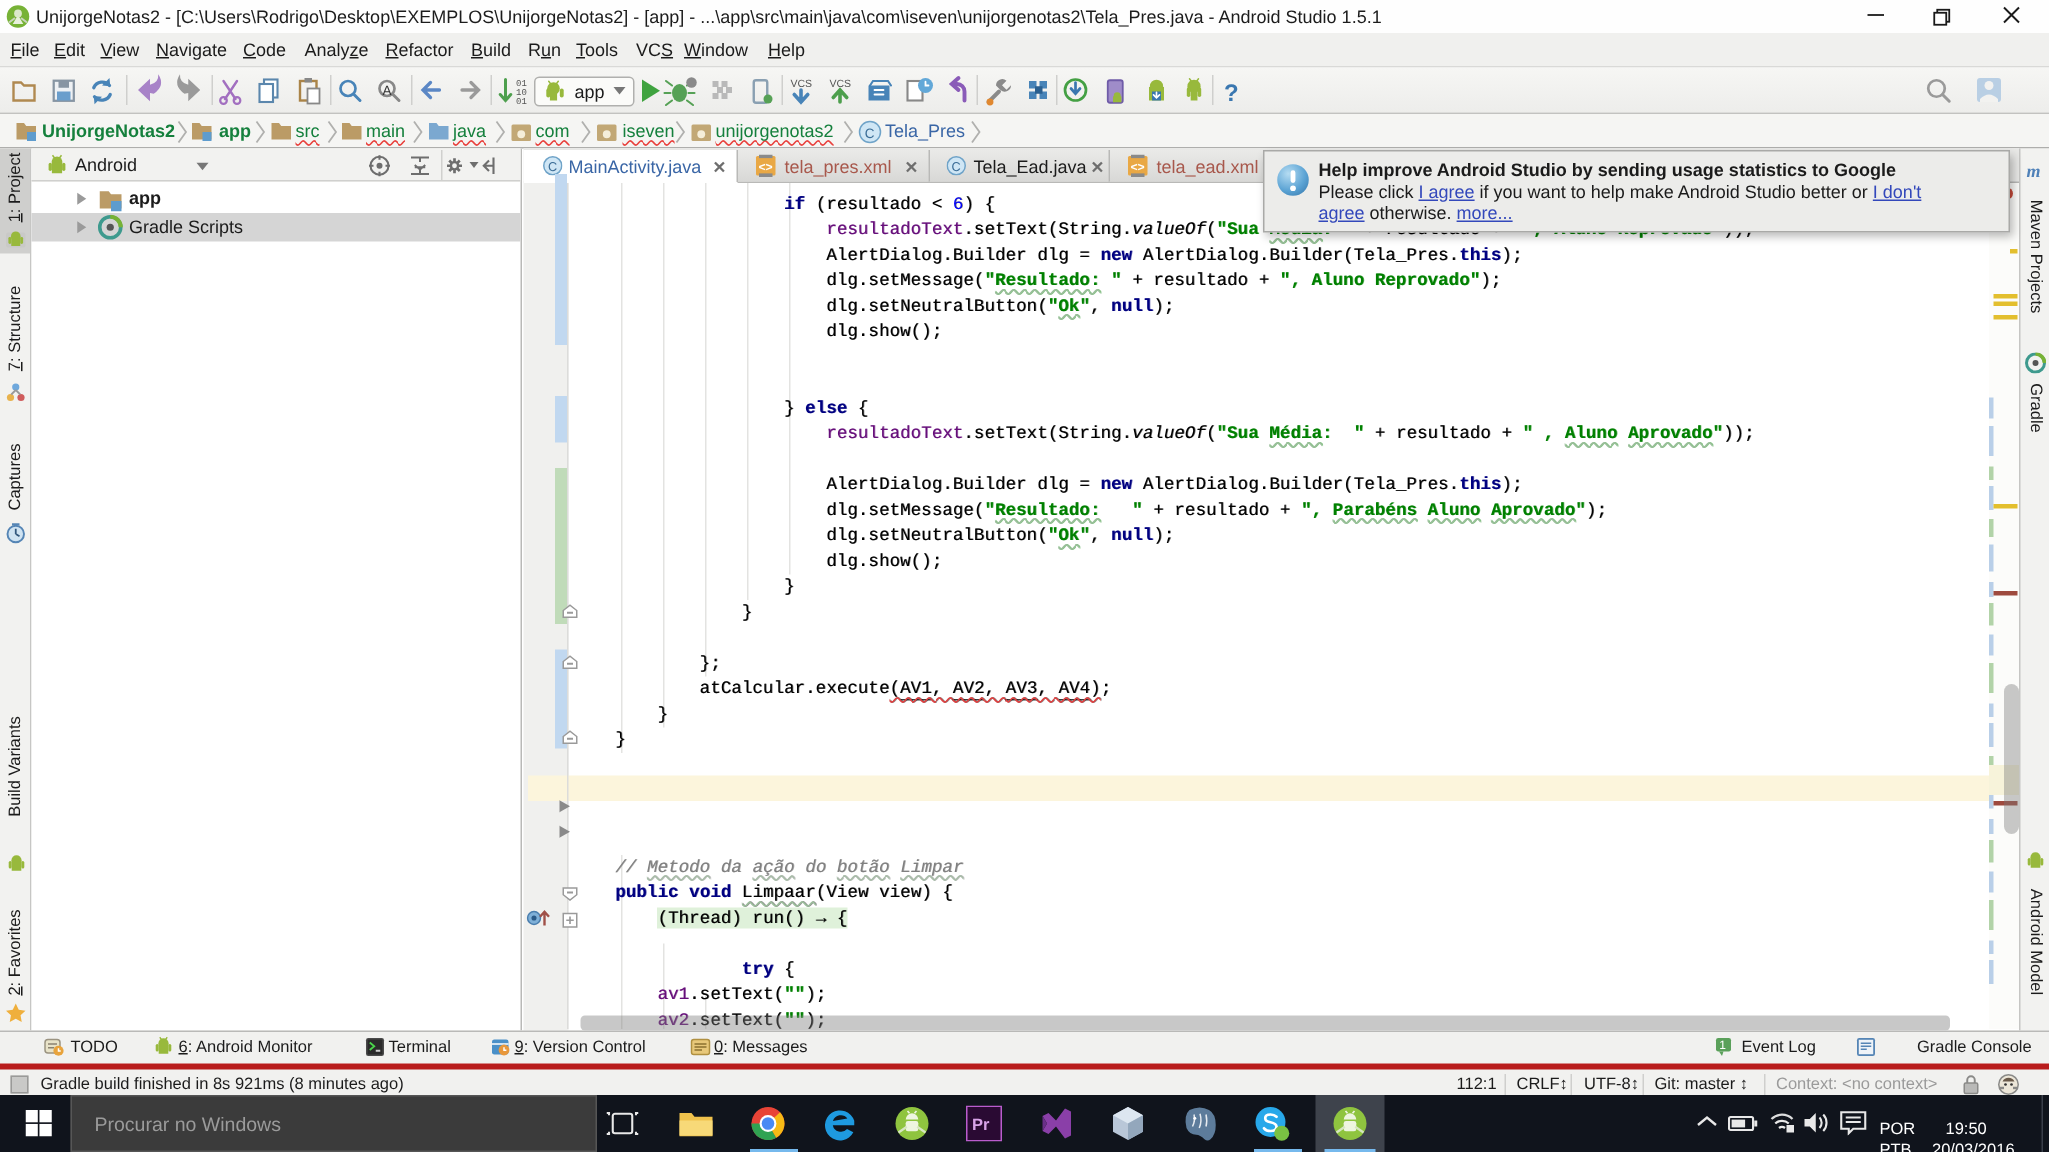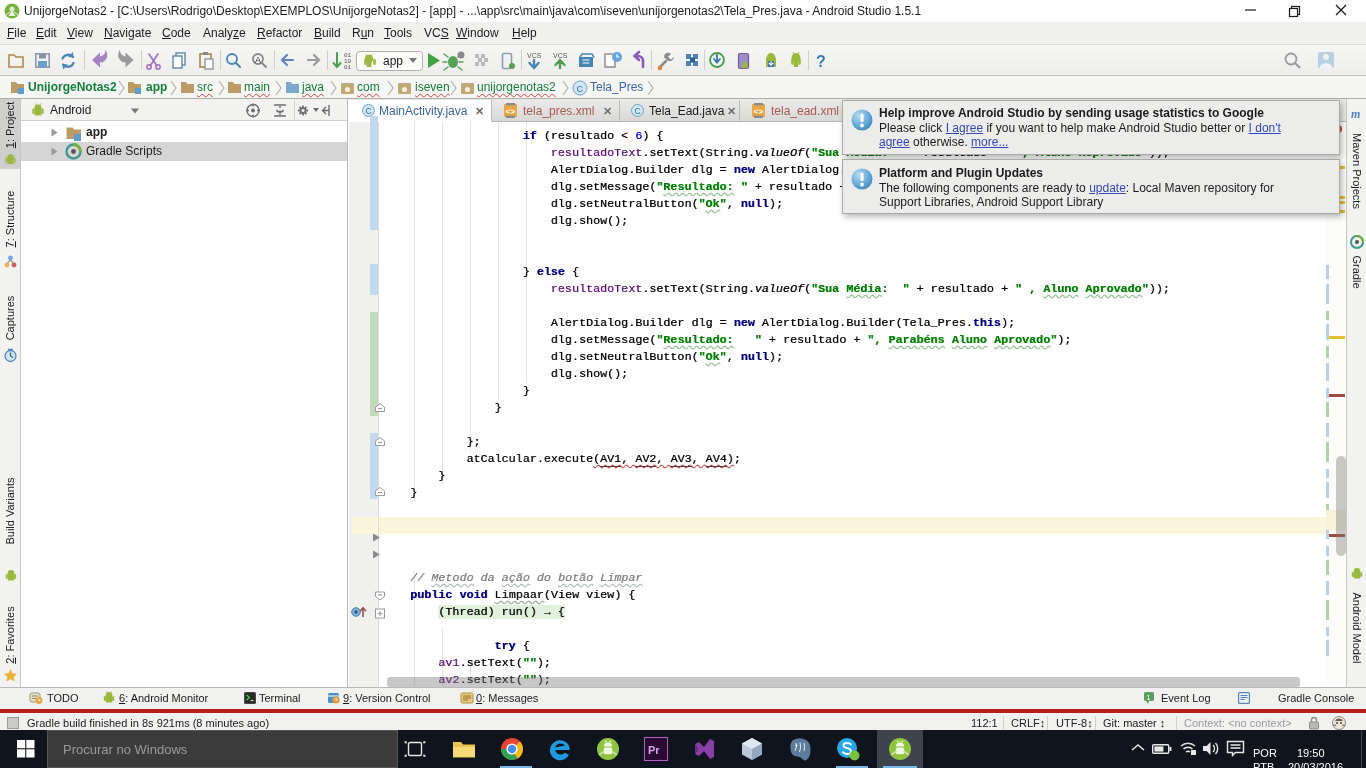--- a/index.html
+++ b/index.html
@@ -532,30 +532,20 @@
           </radialGradient>
         </defs>
         <circle cx="11" cy="11" r="10.5" fill="url(#bg1)"></circle>
         <rect x="9.4" y="4.5" width="3.2" height="8.5" rx="1.6" fill="#fff"></rect>
         <circle cx="11" cy="16.5" r="1.9" fill="#fff"></circle>
       </svg>
  <b class="tt abs" style="left:36px;top:5px">Help improve Android Studio by sending usage statistics to Google</b>
  <span class="abs" style="left:36px;top:20px">Please click <a>I agree</a> if you want to help make Android Studio better or <a>I don't</a></span>
  <span class="abs" style="left:36px;top:34px"><a>agree</a> otherwise. <a>more...</a></span>
 </div>
-<div class="notif" style="left:842px;top:159px;height:55px">
- <svg class="abs" style="left:8px;top:8px" width="22" height="22" viewBox="0 0 22 22">
-        <circle cx="11" cy="11" r="10.5" fill="url(#bg1)"></circle>
-        <rect x="9.4" y="4.5" width="3.2" height="8.5" rx="1.6" fill="#fff"></rect>
-        <circle cx="11" cy="16.5" r="1.9" fill="#fff"></circle>
-      </svg>
- <b class="tt abs" style="left:36px;top:6px">Platform and Plugin Updates</b>
- <span class="abs" style="left:36px;top:21px">The following components are ready to <a>update</a>: Local Maven repository for</span>
- <span class="abs" style="left:36px;top:35px">Support Libraries, Android Support Library</span>
-</div>
 
 <div class="abs" id="twbar">
  <svg class="abs" style="left:29px;top:3px" width="14" height="14" viewBox="0 0 14 14">
         <rect x="1" y="2" width="10" height="9" rx="2" fill="#e8e3c8" stroke="#9a9380" stroke-width="1"></rect>
         <path d="M3 5 h6 M3 7.5 h4" stroke="#8a8370" stroke-width="1"></path>
         <circle cx="10" cy="9.5" r="3.4" fill="#e8a33c"></circle>
         <path d="M10 7.8 v1.9 h1.5" stroke="#fff" stroke-width="1" fill="none"></path>
       </svg>
  <span class="abs" style="left:47px;top:4px">TODO</span>
  <svg class="abs" style="left:102px;top:3px" width="14" height="14" viewBox="0 0 14 14">

